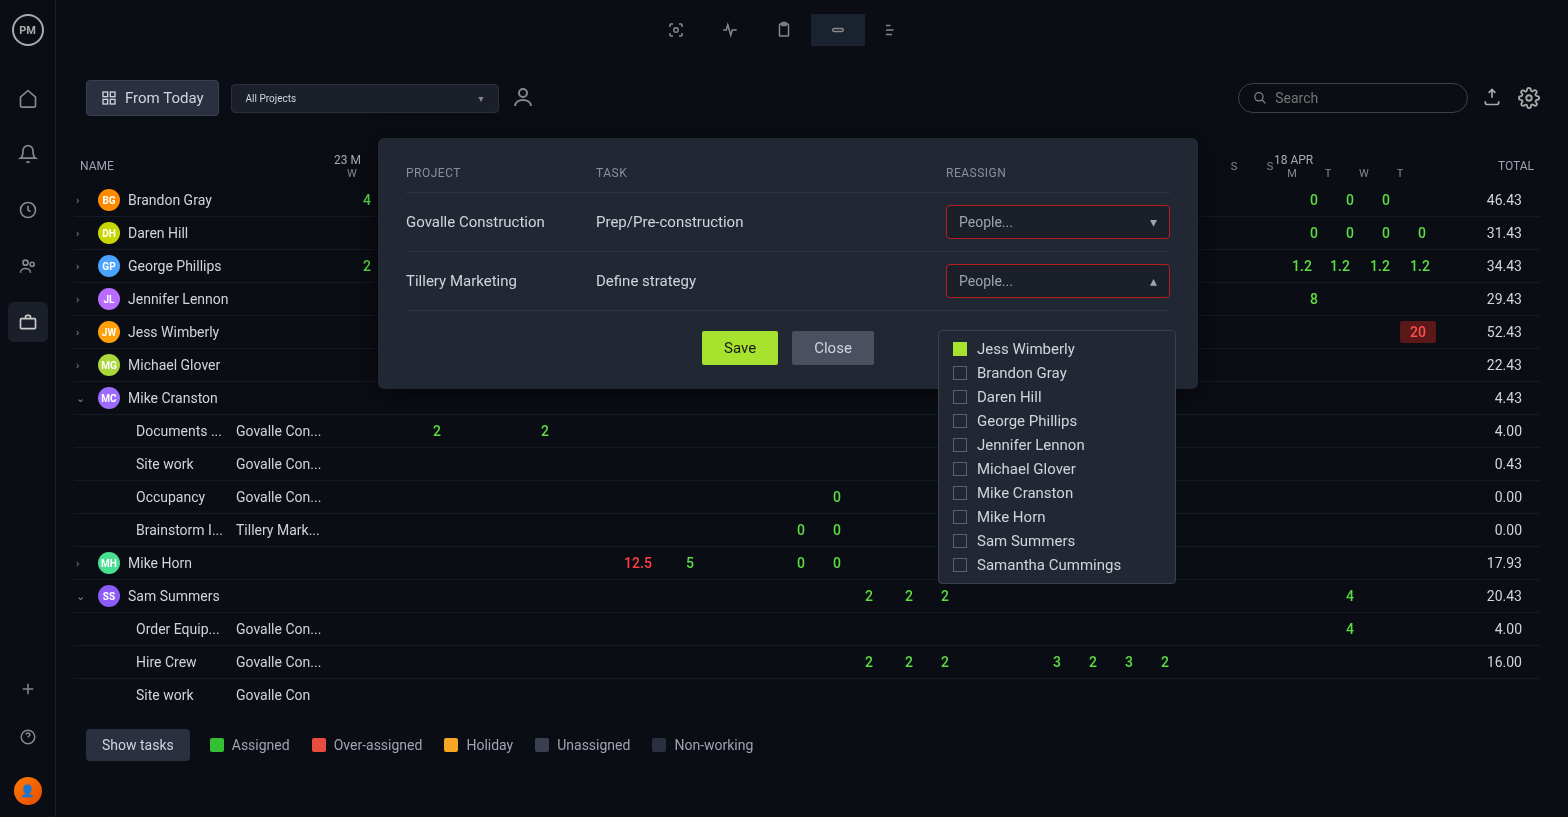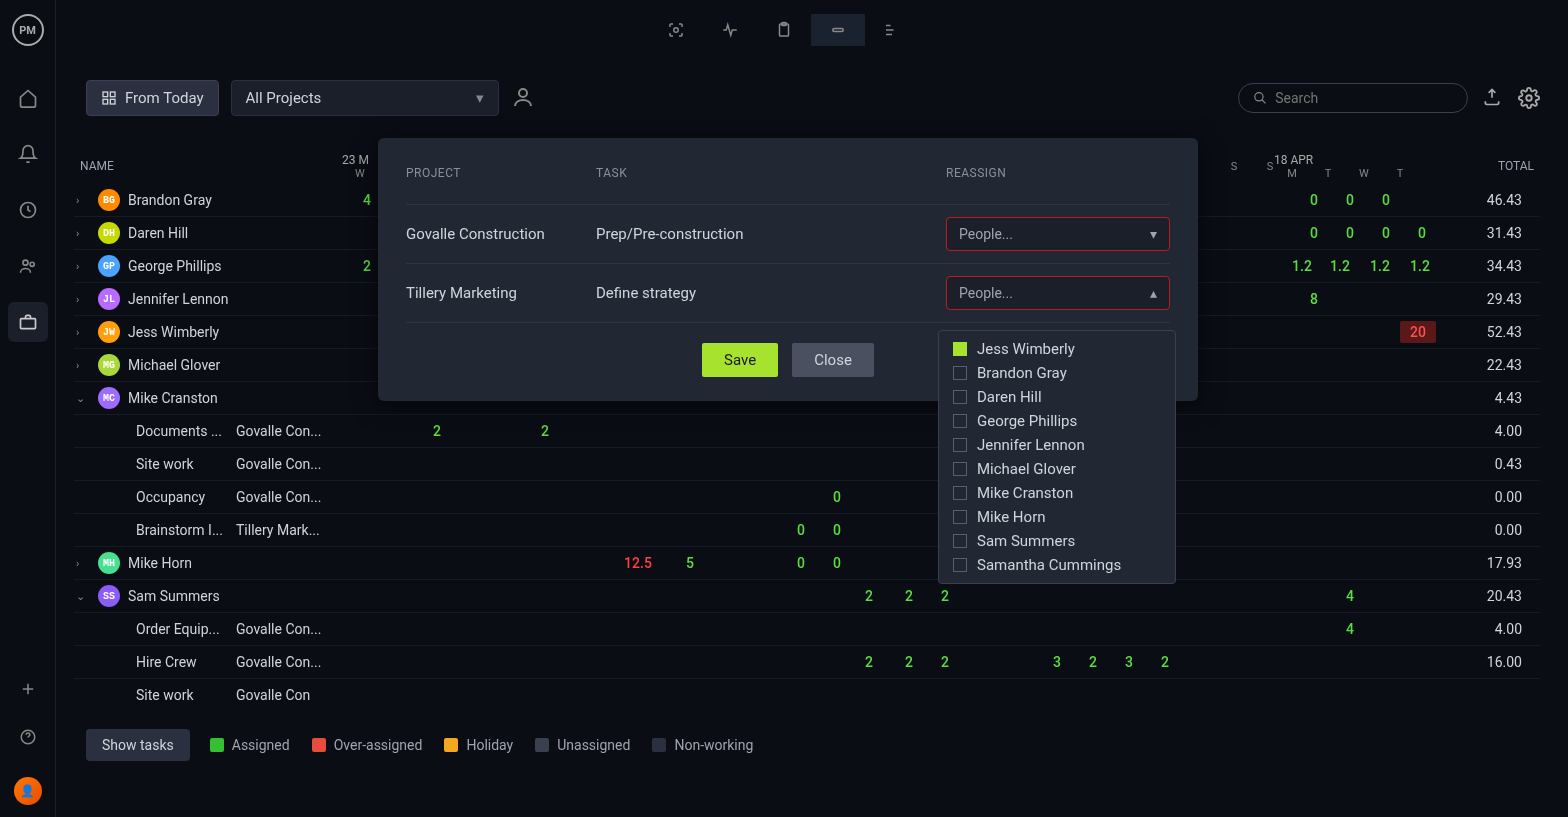--- a/index.html
+++ b/index.html
@@ -14,62 +14,62 @@
 .rail-avatar { width: 28px; height: 28px; border-radius: 50%; background: linear-gradient(135deg,#ff7a00,#e84c00); margin-top: 12px; display:flex;align-items:center;justify-content:center;font-size:12px;color:#fff; }
 
 
 .top-center-icons { position: absolute; top: 14px; left: 50%; transform: translateX(-50%); display: flex; gap: 0; }
 .top-center-icons .tc { width: 54px; height: 32px; display: flex; align-items: center; justify-content: center; color: #888; cursor: pointer; }
 .top-center-icons .tc.active { background: #1a2230; }
 
 
 .header-bar { position: absolute; top: 78px; left: 86px; right: 28px; height: 40px; display: flex; align-items: center; gap: 12px; }
 .btn-from-today { background: #2a3040; border: 1px solid #3a4050; color: #d0d4dc; padding: 8px 14px; border-radius: 4px; display: flex; align-items: center; gap: 8px; font-size: 15px; cursor: pointer; }
-.project-select { background: #1a1f2a; border: 1px solid #2a3040; color: #d0d4dc; padding: 8px 14px; border-radius: 4px; display: flex; align-items: center; gap: 10px; font-size: 15px; min-width: 268px; justify-content: space-between; cursor: pointer; }
+.project-select { background: #1a1f2a; border: 1px solid #2a3040; color: #d0d4dc; padding: 8px 14px; border-radius: 4px; display: flex; align-items: center; gap: 10px; font-size: 10px; min-width: 268px; justify-content: space-between; cursor: pointer; }
 .person-icon { width: 26px; height: 26px; color: #888; cursor:pointer; }
 .header-right { margin-left: auto; display: flex; align-items: center; gap: 14px; }
 .search-box { display: flex; align-items: center; border: 1px solid #3a4050; border-radius: 18px; padding: 6px 14px; width: 230px; color: #888; }
 .search-box input { background: transparent; border: none; outline: none; color: #ccc; margin-left: 8px; font-size: 14px; width: 100%; }
 .hr-icon { width: 22px; height: 22px; color: #aaa; cursor: pointer; }
 
 
 .table-header { position: absolute; top: 150px; left: 74px; right: 28px; height: 32px; display: flex; align-items: center; font-size: 12px; color: #9ea4b0; }
 .name-col { width: 250px; padding-left: 6px; }
 .date-header { position: absolute; }
 .date-group { font-size: 12px; color: #aaa; }
 .day-letters { display: flex; }
 .day-letter { width: 36px; text-align: center; font-size: 11px; color: #888; }
 .total-col { position: absolute; right: 6px; width: 54px; text-align: right; }
 
 
 .grid-body { position: absolute; top: 184px; left: 74px; right: 28px; bottom: 116px; overflow: hidden; }
 .row { display: flex; align-items: center; height: 33px; border-bottom: 1px solid #161a24; font-size: 14px; position: relative; }
 .row-name-area { width: 250px; display: flex; align-items: center; gap: 8px; padding-left: 2px; }
 .expand-caret { width: 14px; color: #888; font-size: 11px; cursor:pointer; }
-.avatar { width: 22px; height: 22px; border-radius: 50%; display: flex; align-items: center; justify-content: center; font-size: 10px; font-weight: bold; color: #fff; flex-shrink: 0; font-family: Liberation Mono, monospace; }
+.avatar { width: 22px; height: 22px; border-radius: 50%; display: flex; align-items: center; justify-content: center; font-size: 10px; font-weight: bold; color: #fff; flex-shrink: 0; }
 .row-label { color: #d0d4dc; white-space: nowrap; overflow: hidden; text-overflow: ellipsis; }
 .task-row .row-name-area { padding-left: 62px; }
 .task-name { width: 92px; white-space: nowrap; overflow: hidden; text-overflow: ellipsis; color:#d0d4dc; }
 .task-proj { width: 92px; white-space: nowrap; overflow: hidden; text-overflow: ellipsis; color:#d0d4dc; margin-left:4px; }
 .cell { width: 36px; text-align: center; position: absolute; font-size: 14px; }
 .cell.green { color: #5bdd3f; font-weight: 500; }
 .cell.red { color: #ff4040; font-weight: 500; }
 .cell.redbg { background: #5a1818; color: #ff5050; font-weight: 500; border-radius:2px; height:22px;line-height:22px;top:5px;}
 .row-total { position: absolute; right: 18px; width: 54px; text-align: right; color: #d0d4dc; }
 
 
 .footer-legend { position: absolute; bottom: 50px; left: 86px; right: 28px; height: 44px; display: flex; align-items: center; gap: 20px; font-size: 14px; color: #9ea4b0; }
 .show-tasks-btn { background: #2a3040; color: #d0d4dc; padding: 8px 16px; border-radius: 4px; cursor: pointer; }
 .legend-item { display: flex; align-items: center; gap: 8px; }
 .legend-sq { width: 14px; height: 14px; border-radius: 2px; }
 
 
 .modal { position: absolute; top: 138px; left: 378px; width: 820px; background: #222833; border-radius: 6px; padding: 28px 28px 24px 28px; box-shadow: 0 4px 24px rgba(0,0,0,0.6); z-index: 50; }
 .modal-title { font-size: 22px; color: #e0e4ec; margin-bottom: 22px; }
-.modal-headers { display: flex; font-size: 12px; color: #8a8f9a; letter-spacing: 0.5px; border-bottom: 1px solid #2e3442; padding-bottom: 24px; }
+.modal-headers { display: flex; font-size: 12px; color: #8a8f9a; letter-spacing: 0.5px; border-bottom: 1px solid #2e3442; padding-bottom: 12px; }
 .mh-proj { width: 190px; }
 .mh-task { width: 350px; }
 .mh-re { flex: 1; }
 .modal-row { display: flex; align-items: center; padding: 12px 0; border-bottom: 1px solid #2e3442; font-size: 15px; color: #d0d4dc; }
 .modal-row:last-of-type { border-bottom: none; }
 .mr-proj { width: 190px; }
 .mr-task { width: 350px; }
 .mr-re { flex: 1; }
 .people-select { width: 100%; background: #1a1f2a; border: 1px solid #b91c1c; color: #9ea4b0; padding: 8px 12px; border-radius: 4px; display: flex; justify-content: space-between; align-items: center; cursor: pointer; font-size:14px; }
 .modal-buttons { display: flex; gap: 14px; justify-content: center; margin-top: 20px; }
@@ -201,21 +201,21 @@
         <svg width="22" height="22" viewBox="0 0 24 24" fill="none" stroke="currentColor" stroke-width="2">
           <circle cx="12" cy="12" r="3"></circle>
           <path d="M19.4 15a1.7 1.7 0 00.3 1.8l.1.1a2 2 0 11-2.8 2.8l-.1-.1a1.7 1.7 0 00-1.8-.3 1.7 1.7 0 00-1 1.5V21a2 2 0 11-4 0v-.1a1.7 1.7 0 00-1-1.5 1.7 1.7 0 00-1.8.3l-.1.1a2 2 0 11-2.8-2.8l.1-.1a1.7 1.7 0 00.3-1.8 1.7 1.7 0 00-1.5-1H3a2 2 0 110-4h.1a1.7 1.7 0 001.5-1 1.7 1.7 0 00-.3-1.8l-.1-.1a2 2 0 112.8-2.8l.1.1a1.7 1.7 0 001.8.3 1.7 1.7 0 001-1.5V3a2 2 0 114 0v.1a1.7 1.7 0 001 1.5 1.7 1.7 0 001.8-.3l.1-.1a2 2 0 112.8 2.8l-.1.1a1.7 1.7 0 00-.3 1.8 1.7 1.7 0 001.5 1H21a2 2 0 110 4h-.1a1.7 1.7 0 00-1.5 1z"></path>
         </svg>
       </div>
   </div>
 </div>
 
 <div class="table-header">
   <div class="name-col">NAME</div>
-  <div class="date-header" style="left:268px;">
+  <div class="date-header" style="left:260px;">
     <div class="date-group">23 M</div>
     <div class="day-letters">
         <div class="day-letter">W</div>
       </div>
   </div>
   <div class="date-header" style="left:1142px;">
     <div class="day-letters">
       <div class="day-letter">S</div>
       <div class="day-letter">S</div>
     </div>

